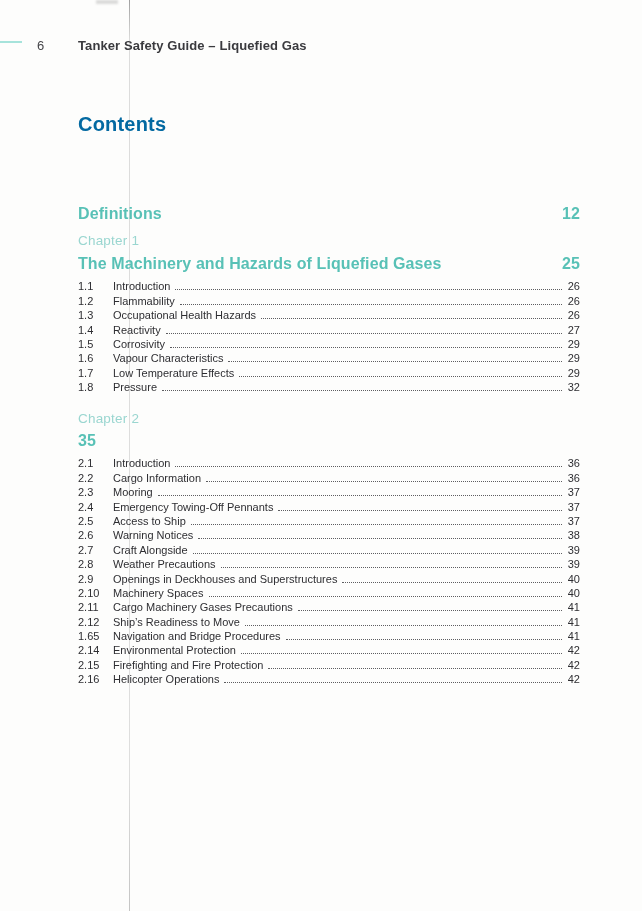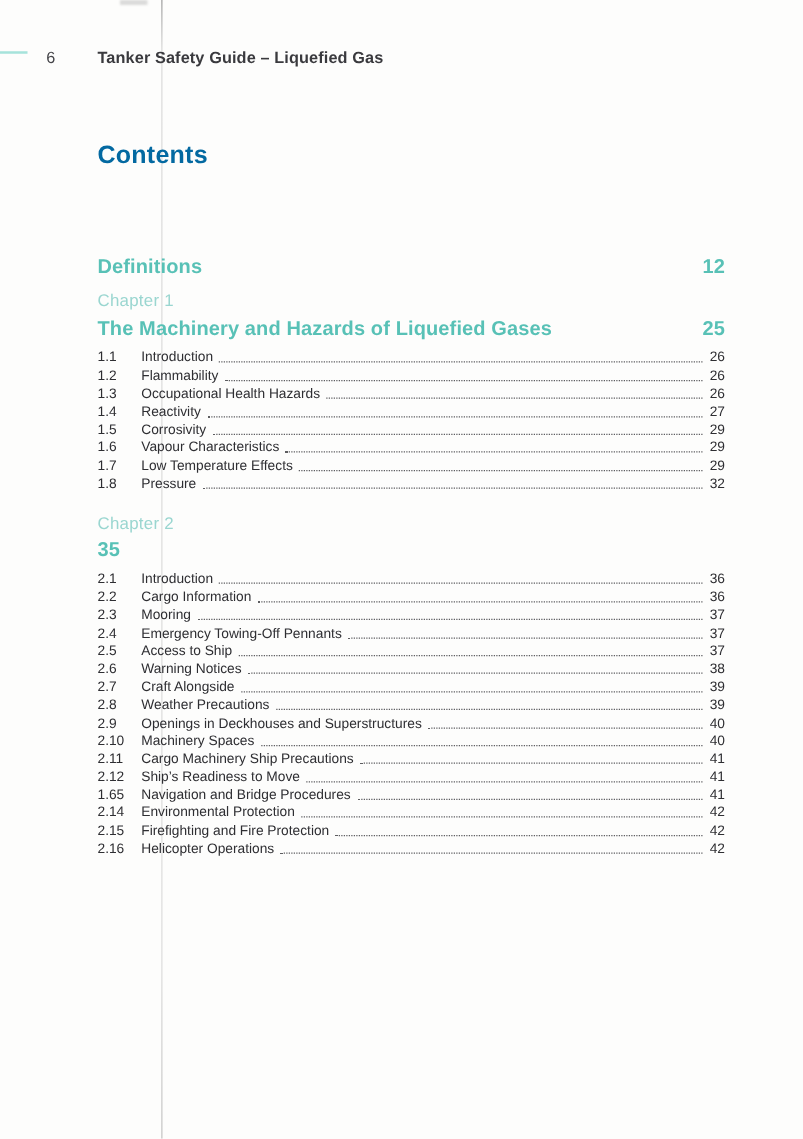--- a/index.html
+++ b/index.html
@@ -219,21 +219,21 @@
     <span class="toc-page">40</span>
   </div>
     <div class="toc-row">
     <span class="toc-num">2.10</span>
     <span class="toc-title">Machinery Spaces</span>
     <span class="toc-leader"></span>
     <span class="toc-page">40</span>
   </div>
     <div class="toc-row">
     <span class="toc-num">2.11</span>
-    <span class="toc-title">Cargo Machinery Ship Precautions</span>
+    <span class="toc-title">Cargo Machinery Gases Precautions</span>
     <span class="toc-leader"></span>
     <span class="toc-page">41</span>
   </div>
     <div class="toc-row">
     <span class="toc-num">2.12</span>
     <span class="toc-title">Ship’s Readiness to Move</span>
     <span class="toc-leader"></span>
     <span class="toc-page">41</span>
   </div>
     <div class="toc-row">

